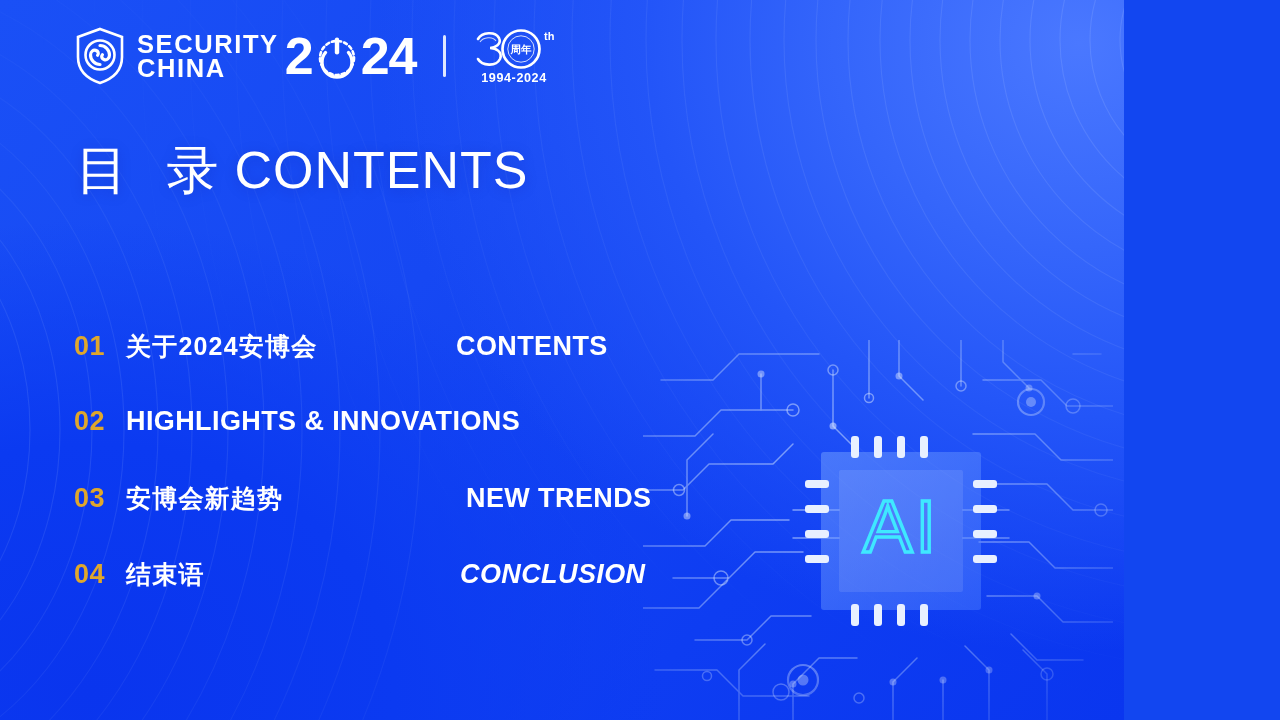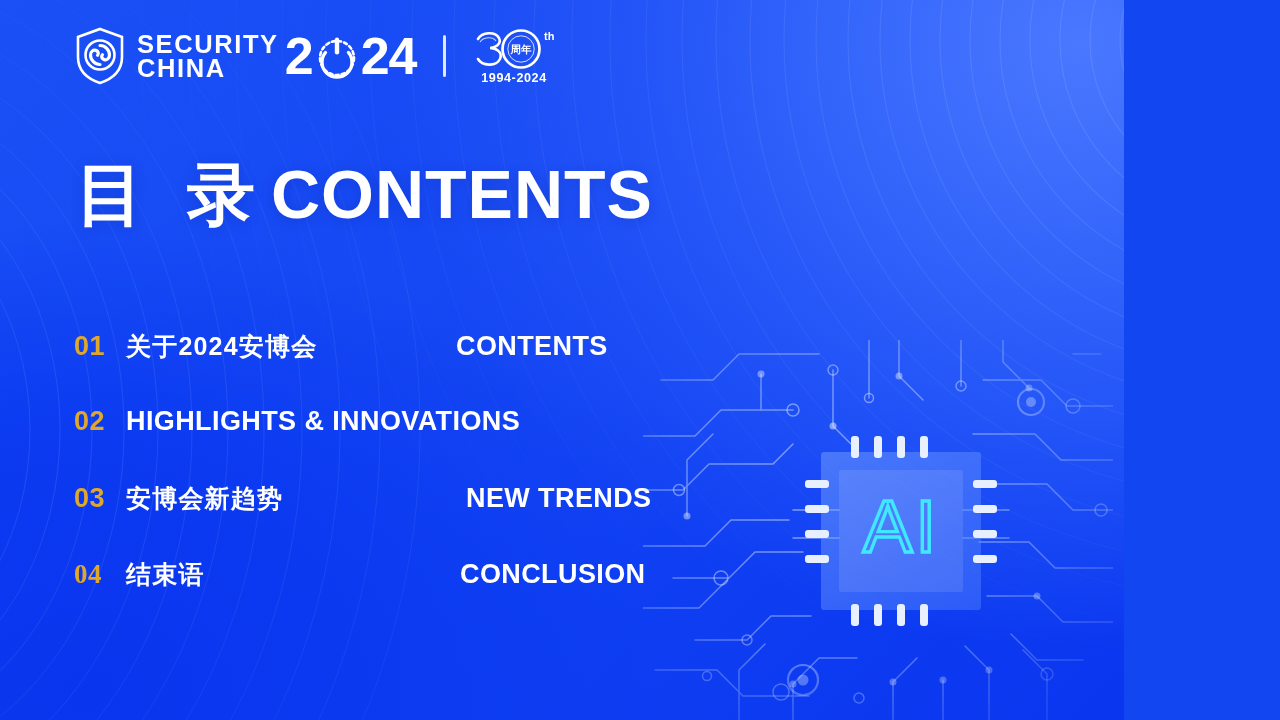--- a/index.html
+++ b/index.html
@@ -49,23 +49,23 @@
   }
   .power-o { width:46px; height:46px; margin:0 1px; flex:none; }
   .divider {
     width:3px; height:42px; background:#E9EFFF;
     margin:0 22px 0 26px; border-radius:2px; opacity:.95;
   }
   .anniv { width:92px; height:62px; flex:none; }
 
   
   #page-title {
-    position:absolute; left:76px; top:160px;
-    color:#fff; font-weight:bold;
-    font-size:68px; line-height:1.02;
+    position:absolute; left:76px; top:144px;
+    color:#fff; font-weight:normal;
+    font-size:52px; line-height:1.02;
     letter-spacing:0px;
     white-space:nowrap;
     text-shadow:0 2px 14px rgba(0,20,120,.20);
   }
   #page-title .cn { letter-spacing:12px; margin-right:4px; }
   #page-title .en { letter-spacing:1px; }
 
   
   #agenda {
     position:absolute; left:74px; top:330px;
@@ -92,21 +92,21 @@
     white-space:nowrap;
     flex:none;
   }
   .row.r1 .cn { width:330px; }
   .row.r1 .en { margin-left:0px; }
   .row.r2 .cn { width:336px; }
   .row.r2 .en { margin-left:0px; }
   .row.r3 .cn { width:336px; }
   .row.r3 .en { margin-left:4px;text-align:center; }
   .row.r4 .cn { width:334px; }
-  .row.r4 .en { margin-left:0px; }
+  .row.r4 .en { margin-left:0px;font-style:italic; }
 
   
   #circuit {
     position:absolute; right:11px; bottom:0;
     width:470px; height:380px;
     pointer-events:none;
   }
   #circuit svg { display:block; width:470px; height:380px; }
 </style>
 </head>
@@ -251,21 +251,21 @@
     <div class="row r2">
       <div class="num" style="color: rgb(223, 167, 44);">02</div>
       <div class="en">HIGHLIGHTS &amp; INNOVATIONS</div>
     </div>
     <div class="row r3">
       <div class="num" style="color: rgb(223, 167, 44);">03</div>
       <div class="cn">安博会新趋势</div>
       <div class="en">NEW TRENDS</div>
     </div>
     <div class="row r4">
-      <div class="num" style="color: rgb(223, 167, 44); font-family: Liberation Serif, serif;">04</div>
+      <div class="num" style="color: rgb(223, 167, 44);">04</div>
       <div class="cn">结束语</div>
       <div class="en">CONCLUSION</div>
     </div>
   </div>
 
   <div id="circuit">
     <svg viewBox="0 0 470 380" xmlns="http://www.w3.org/2000/svg">
       <defs>
         <radialGradient id="cFade" cx="0.42" cy="0.42" r="0.72">
           <stop offset="0%" stop-color="#ffffff" stop-opacity="0.62"></stop>

